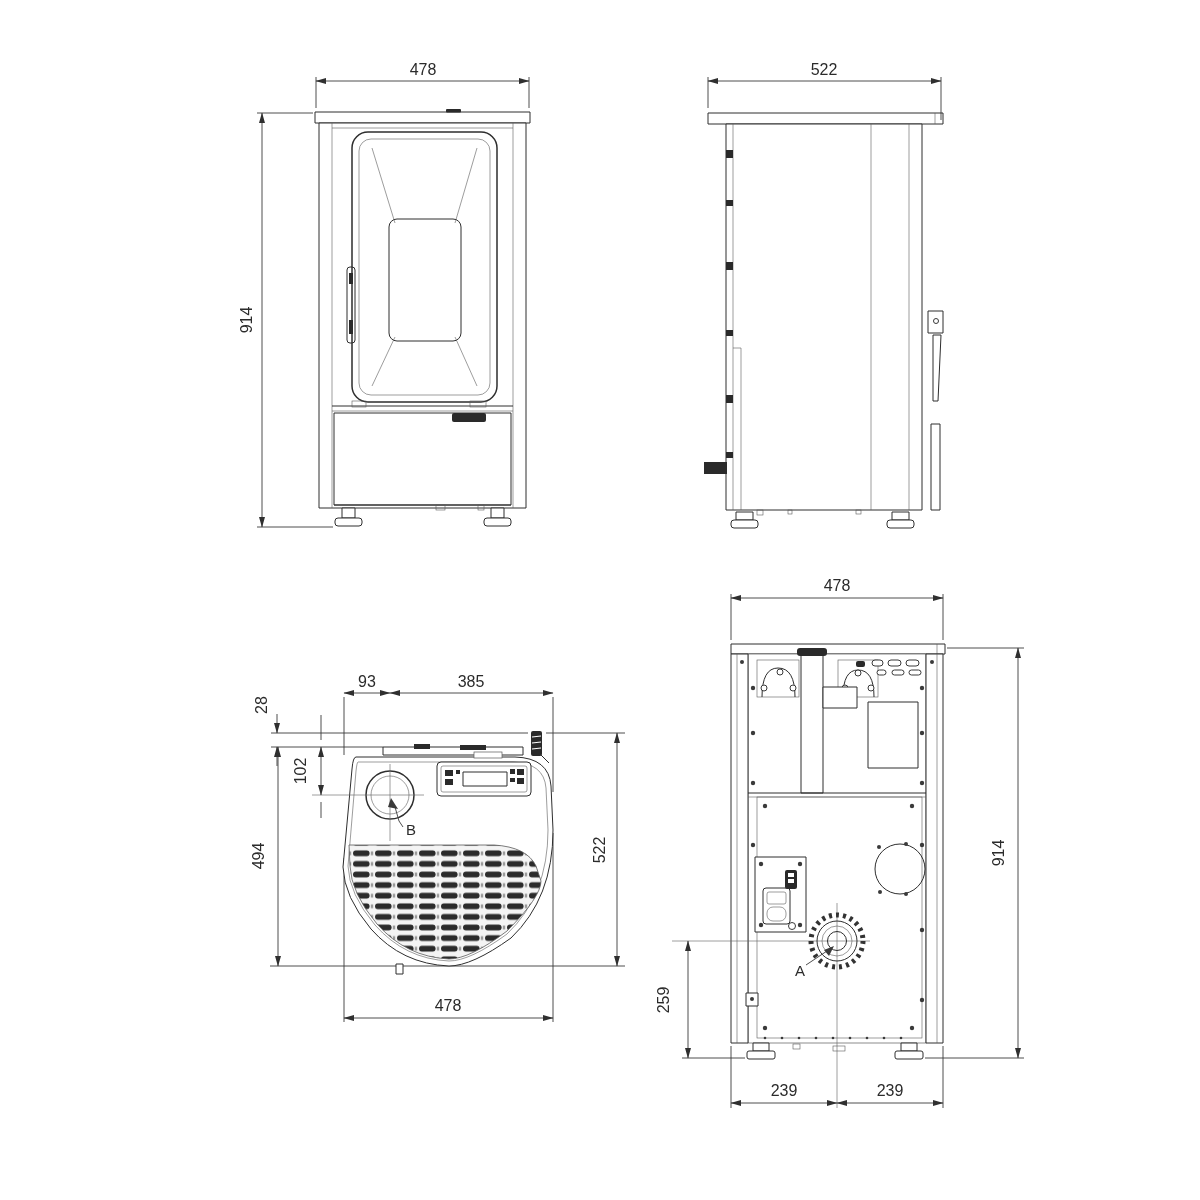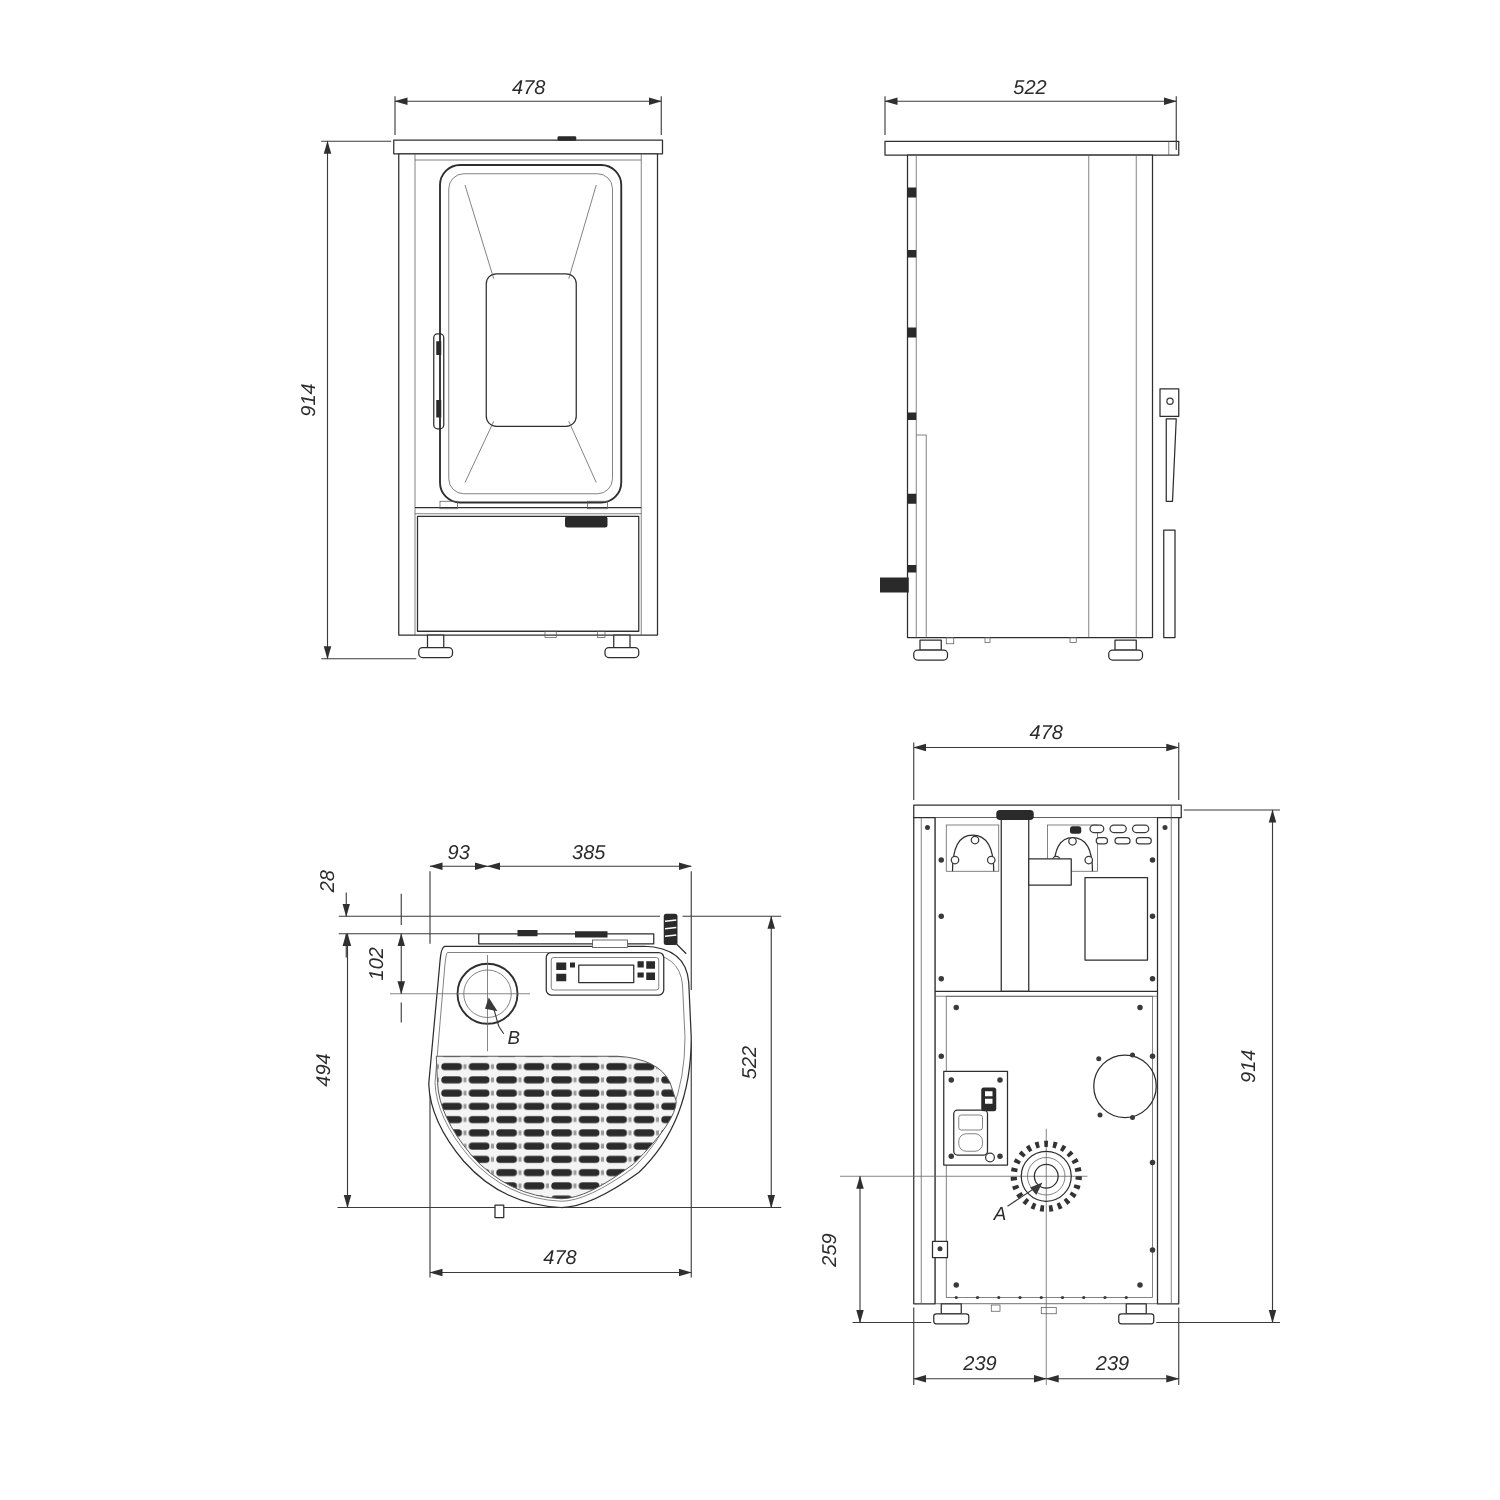--- a/index.html
+++ b/index.html
@@ -1,16 +1,16 @@
 <!DOCTYPE html>
 <html><head>
 <meta charset="utf-8">
 <style>
   html,body{margin:0;padding:0;background:#fff;}
-  #canvas{position:relative;width:1200px;height:1200px;background:#ffffff;overflow:hidden;font-style:italic;}
+  #canvas{position:relative;width:1200px;height:1200px;background:#ffffff;overflow:hidden;}
   svg{display:block;}
   .ol{fill:none;stroke:#2e2e2e;stroke-width:1.5;stroke-linejoin:round;}
   .ml{fill:none;stroke:#2e2e2e;stroke-width:1;stroke-linejoin:round;}
   .mlw{fill:#ffffff;stroke:#2e2e2e;stroke-width:1;stroke-linejoin:round;}
   .tl{fill:none;stroke:#5a5a5a;stroke-width:0.6;}
   .tlw{fill:#ffffff;stroke:#5a5a5a;stroke-width:0.7;}
   .dim{fill:none;stroke:#3a3a3a;stroke-width:0.9;}
   .cl{fill:none;stroke:#6a6a6a;stroke-width:0.65;}
   .dk{fill:#2a2a2a;stroke:none;}
   .scr{fill:#3a3a3a;stroke:none;}

